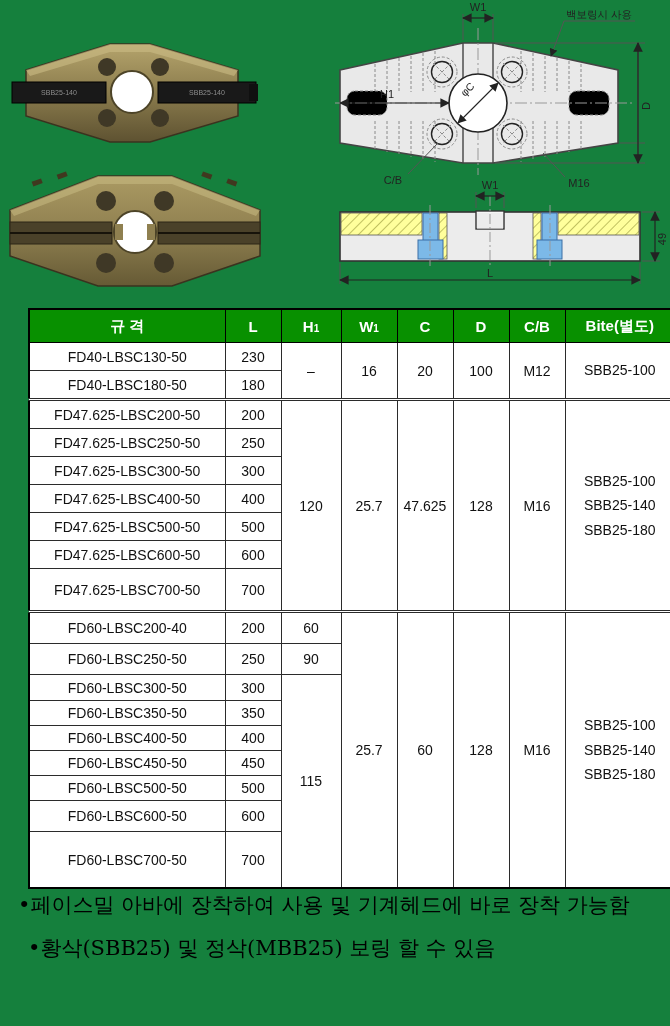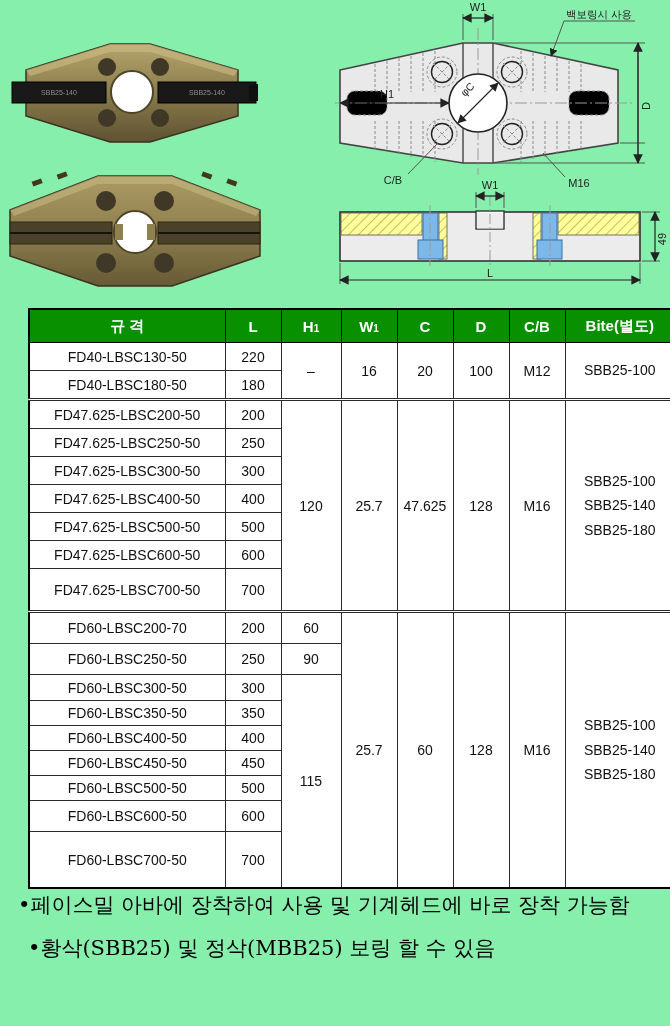--- a/index.html
+++ b/index.html
@@ -1,16 +1,16 @@
 <!DOCTYPE html>
 <html><head>
 <meta charset="utf-8">
 <style>
   html,body{margin:0;padding:0;background:#ffffff;}
-  .page{position:relative;width:670px;height:1026px;background:#86efac;overflow:hidden;
+  .page{position:relative;width:670px;height:1026px;background:#15803d;overflow:hidden;
         font-family:"Liberation Sans",sans-serif;color:#111;}
   
   .photo{position:absolute;}
   #photo1{left:10px;top:22px;width:250px;height:138px;}
   #photo2{left:2px;top:160px;width:266px;height:142px;}
   #drawing{position:absolute;left:335px;top:0;width:335px;height:300px;}
   
   table.spec{position:absolute;left:28px;top:308px;width:646px;border-collapse:collapse;
              border:2px solid #000;table-layout:fixed;}
   table.spec th{background:#089000;color:#fff;font-size:15px;font-weight:bold;
@@ -249,21 +249,21 @@
       <th><span>H</span><span class="hsub">1</span></th>
       <th><span>W</span><span class="hsub">1</span></th>
       <th><span>C</span><span class="hsub"></span></th>
       <th><span>D</span><span class="hsub"></span></th>
       <th><span>C/B</span><span class="hsub"></span></th>
       <th><span>Bite(별도)</span><span class="hsub"></span></th>
     </tr>
 
     <tr class="r27">
       <td>FD40-LBSC130-50</td>
-      <td>220</td>
+      <td>230</td>
       <td rowspan="2">–</td>
       <td rowspan="2">16</td>
       <td rowspan="2">20</td>
       <td rowspan="2">100</td>
       <td rowspan="2">M12</td>
       <td rowspan="2"><span class="bite-lines"><span>SBB25-100</span></span></td>
     </tr>
     <tr class="r27 dotted">
       <td>FD40-LBSC180-50</td>
       <td>180</td>
@@ -298,21 +298,21 @@
     <tr class="r27">
           <td>FD47.625-LBSC600-50</td>
           <td>600</td>
         </tr>
     <tr class="r41">
           <td>FD47.625-LBSC700-50</td>
           <td>700</td>
         </tr>
 
     <tr class="r30 gsep">
-      <td>FD60-LBSC200-70</td>
+      <td>FD60-LBSC200-40</td>
       <td>200</td>
       <td>60</td>
       <td rowspan="9">25.7</td>
       <td rowspan="9">60</td>
       <td rowspan="9">128</td>
       <td rowspan="9">M16</td>
       <td rowspan="9"><span class="bite-lines"><span>SBB25-100</span><br><span>SBB25-140</span><br><span>SBB25-180</span></span></td>
     </tr>
     <tr class="r30">
       <td>FD60-LBSC250-50</td>

